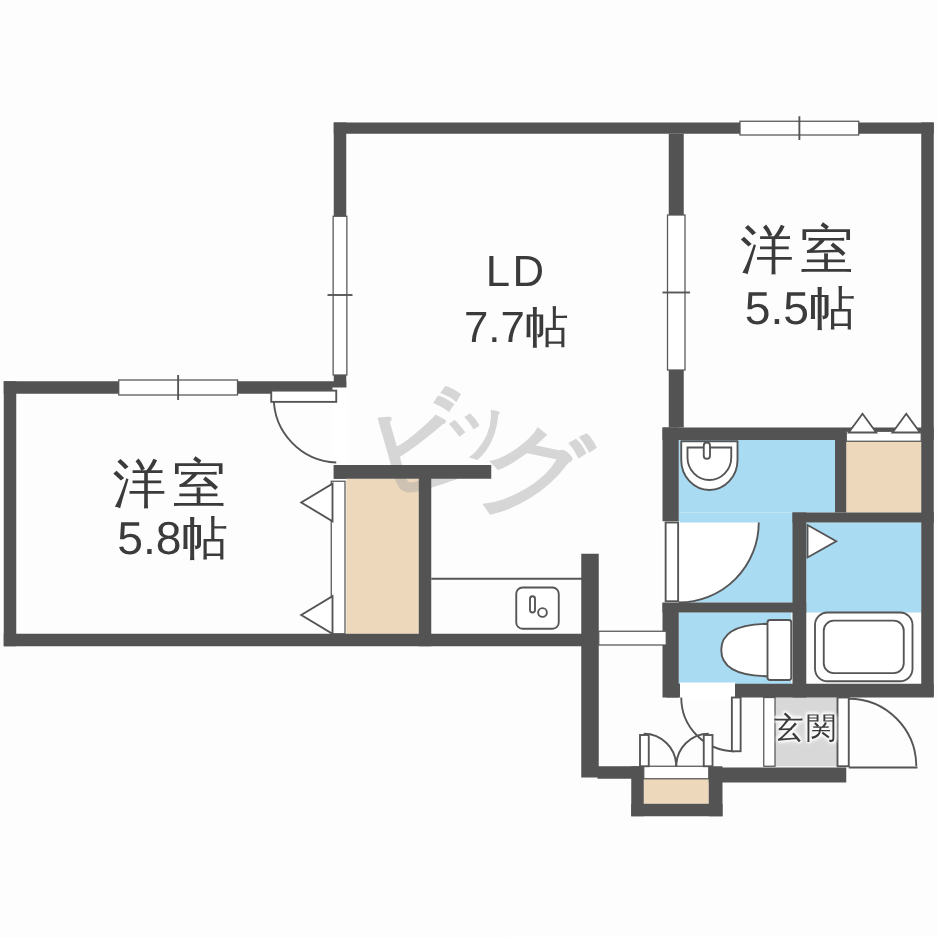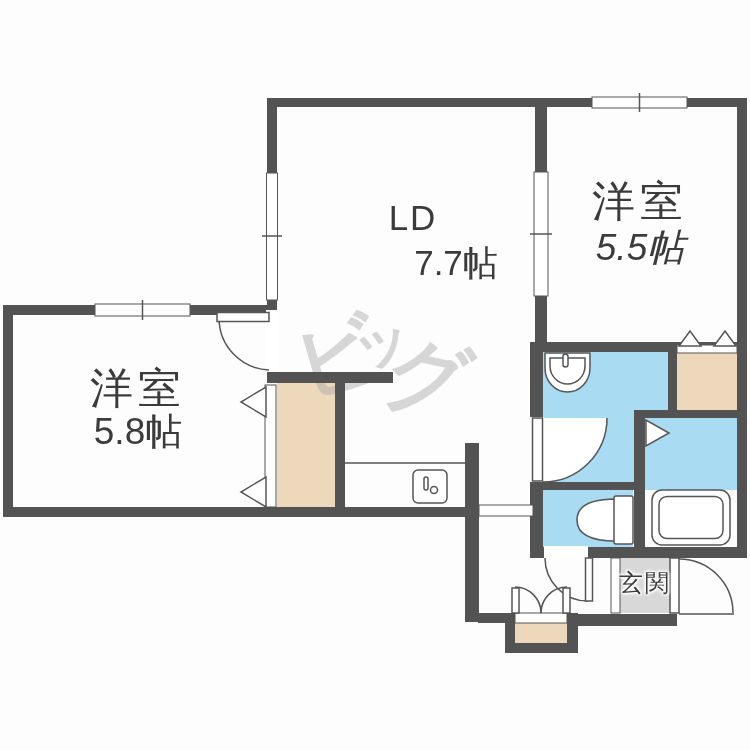--- a/index.html
+++ b/index.html
@@ -149,24 +149,24 @@
       <rect class="fx" x="614" y="496" width="19" height="48" rx="2" stroke-width="1.5"></rect>
     </g>
 
     <g>
       <rect class="fx" x="652" y="490" width="78" height="55" rx="10" stroke-width="1.8"></rect>
       <rect class="ln" x="659" y="496.5" width="64" height="42" rx="8" stroke-width="1.2"></rect>
     </g>
   </svg>
 
   <div class="label" style="left:413px;top:217px;font-size:35px;letter-spacing:2px;">LD</div>
-  <div class="label" style="left:413px;top:262px;font-size:35px;margin-left:43px;">7.7帖</div>
+  <div class="label" style="left:413px;top:262px;font-size:35px;">7.7帖</div>
 
   <div class="label" style="left:640px;top:201px;font-size:43px;letter-spacing:5px;">洋室</div>
-  <div class="label" style="left:640px;top:247px;font-size:37px;font-style:italic;">5.5帖</div>
+  <div class="label" style="left:640px;top:247px;font-size:37px;">5.5帖</div>
 
   <div class="label" style="left:138px;top:388px;font-size:43px;letter-spacing:5px;">洋室</div>
   <div class="label" style="left:138px;top:431px;font-size:37px;">5.8帖</div>
 
 
   <div class="label halo" style="left:645px;top:583px;font-size:24px;letter-spacing:2px;">玄関</div>
 
 </div>
 
 </body></html>

